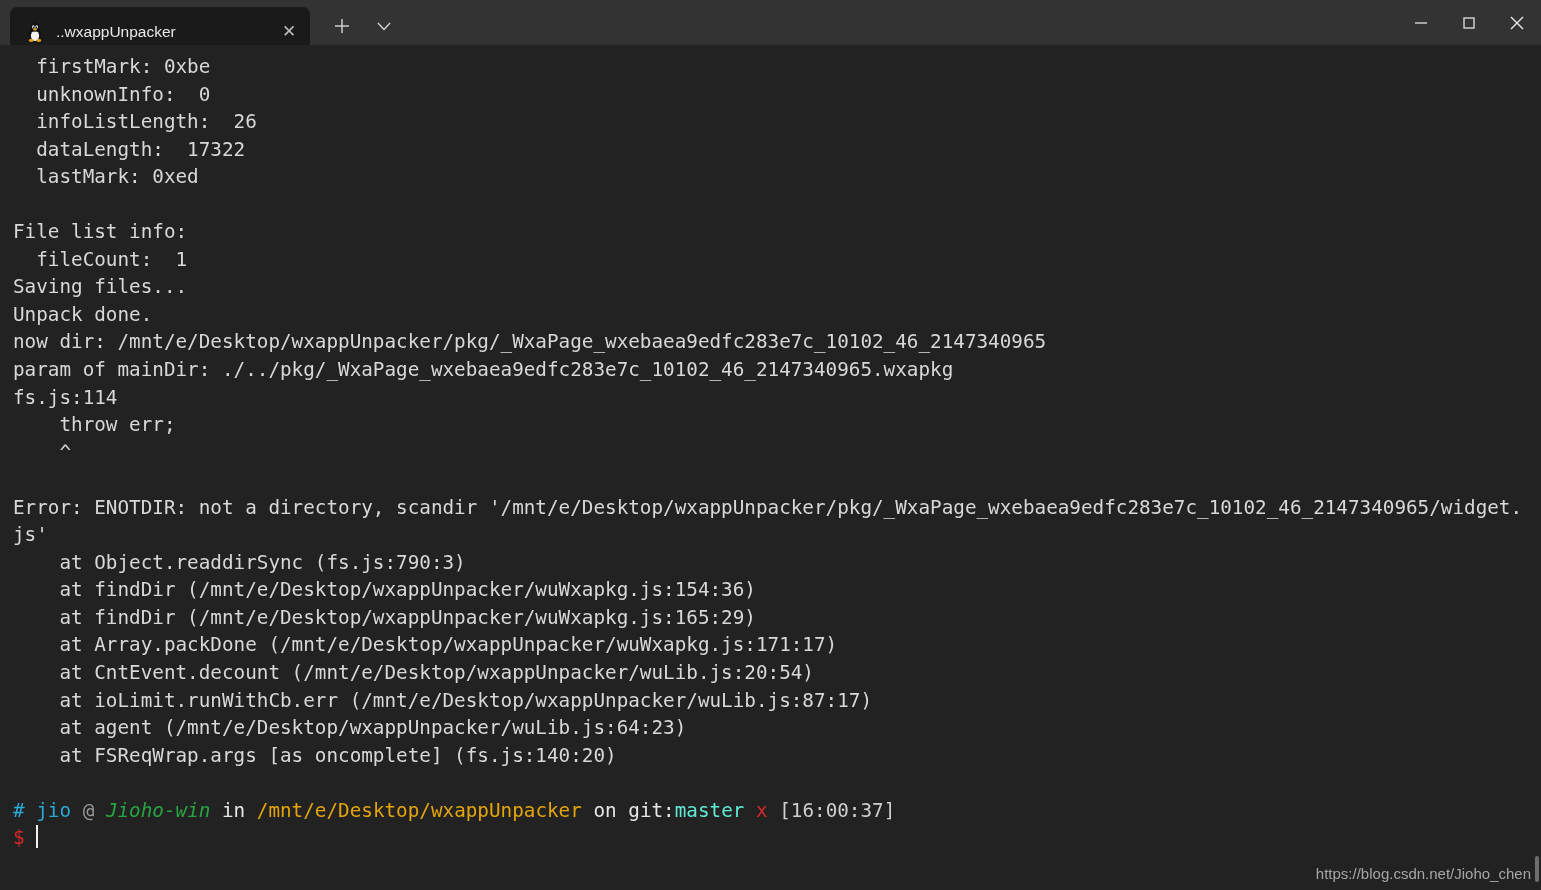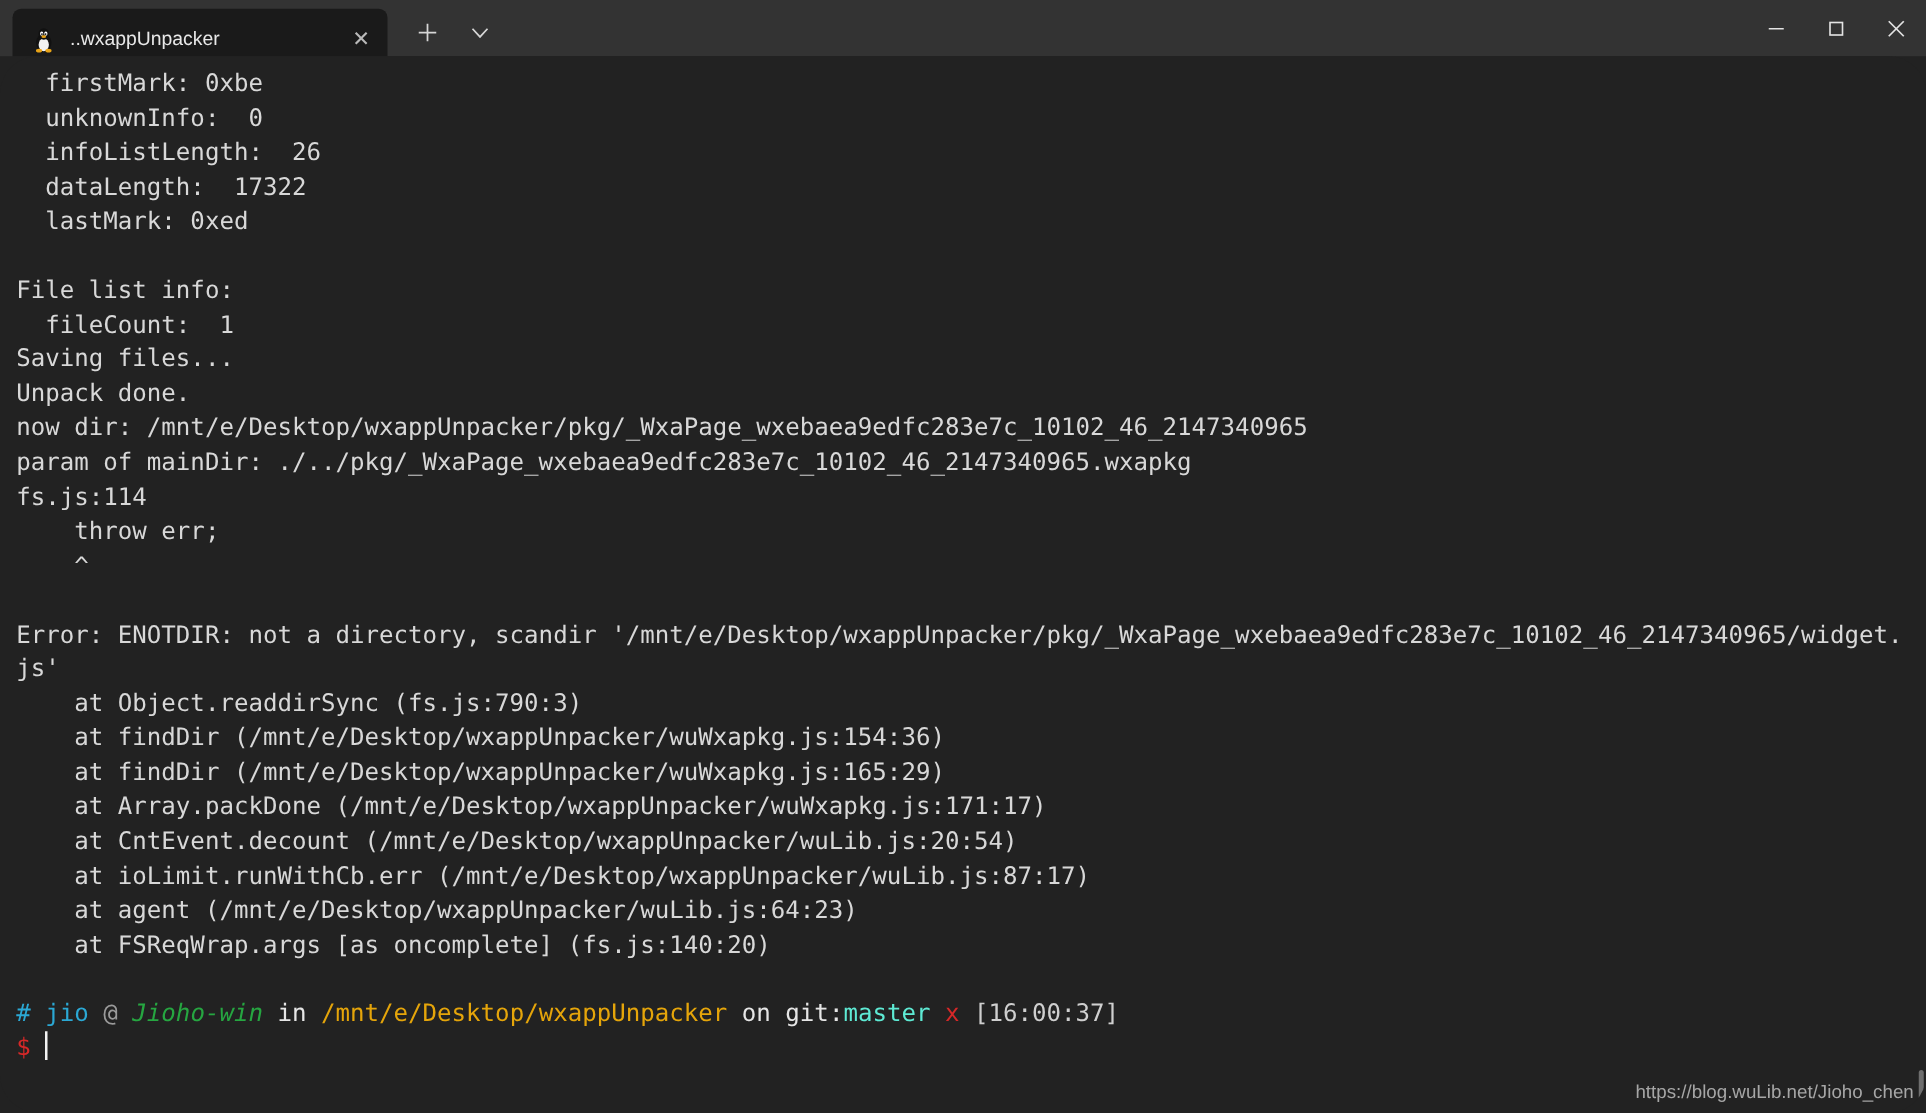--- a/index.html
+++ b/index.html
@@ -95,21 +95,20 @@
   }
 
   
   #terminal {
     position: absolute;
     left: 0; top: 45px;
     width: 1541px;
     height: 845px;
     background: #222222;
     overflow: hidden;
-    border-radius: 30px;
   }
   #screen {
     position: absolute;
     left: 13px;
     top: 8px;
     width: 1510px;
     font-family: "DejaVu Sans Mono", "Liberation Mono", monospace;
     font-size: 19.3px;
     line-height: 27.55px;
     color: #d8d8d8;
@@ -215,14 +214,14 @@
         <line x1="3" y1="3" x2="15" y2="15" stroke="#e3e3e3" stroke-width="1.4"></line>
         <line x1="15" y1="3" x2="3" y2="15" stroke="#e3e3e3" stroke-width="1.4"></line>
       </svg>
     </div>
   </div>
 </div>
 
 <div id="terminal">
   <div id="screen"><div class="line">  firstMark: 0xbe</div><div class="line">  unknownInfo:  0</div><div class="line">  infoListLength:  26</div><div class="line">  dataLength:  17322</div><div class="line">  lastMark: 0xed</div><div class="line"></div><div class="line">File list info:</div><div class="line">  fileCount:  1</div><div class="line">Saving files...</div><div class="line">Unpack done.</div><div class="line">now dir: /mnt/e/Desktop/wxappUnpacker/pkg/_WxaPage_wxebaea9edfc283e7c_10102_46_2147340965</div><div class="line">param of mainDir: ./../pkg/_WxaPage_wxebaea9edfc283e7c_10102_46_2147340965.wxapkg</div><div class="line">fs.js:114</div><div class="line">    throw err;</div><div class="line">    ^</div><div class="line"></div><div class="line wrapline" style="height: auto;">Error: ENOTDIR: not a directory, scandir '/mnt/e/Desktop/wxappUnpacker/pkg/_WxaPage_wxebaea9edfc283e7c_10102_46_2147340965/widget.js'</div><div class="line">    at Object.readdirSync (fs.js:790:3)</div><div class="line">    at findDir (/mnt/e/Desktop/wxappUnpacker/wuWxapkg.js:154:36)</div><div class="line">    at findDir (/mnt/e/Desktop/wxappUnpacker/wuWxapkg.js:165:29)</div><div class="line">    at Array.packDone (/mnt/e/Desktop/wxappUnpacker/wuWxapkg.js:171:17)</div><div class="line">    at CntEvent.decount (/mnt/e/Desktop/wxappUnpacker/wuLib.js:20:54)</div><div class="line">    at ioLimit.runWithCb.err (/mnt/e/Desktop/wxappUnpacker/wuLib.js:87:17)</div><div class="line">    at agent (/mnt/e/Desktop/wxappUnpacker/wuLib.js:64:23)</div><div class="line">    at FSReqWrap.args [as oncomplete] (fs.js:140:20)</div><div class="line"></div><div class="line"><span class="c-cyan">#</span> <span class="c-cyan">jio</span> <span class="c-grey">@</span> <span class="c-green">Jioho-win</span> <span class="c-white">in</span> <span class="c-yellow">/mnt/e/Desktop/wxappUnpacker</span> <span class="c-white">on</span> <span class="c-white">git:</span><span class="c-blue">master</span> <span class="c-red">x</span> <span class="c-lgrey">[16:00:37]</span></div><div class="line"><span class="c-red">$</span><span class="c-default"></span><span id="cursor"></span></div></div>
   <div id="scroll-thumb"></div>
-  <div id="watermark">https://blog.wuLib.net/Jioho_chen</div>
+  <div id="watermark">https://blog.csdn.net/Jioho_chen</div>
 </div>
 
 </body></html>

